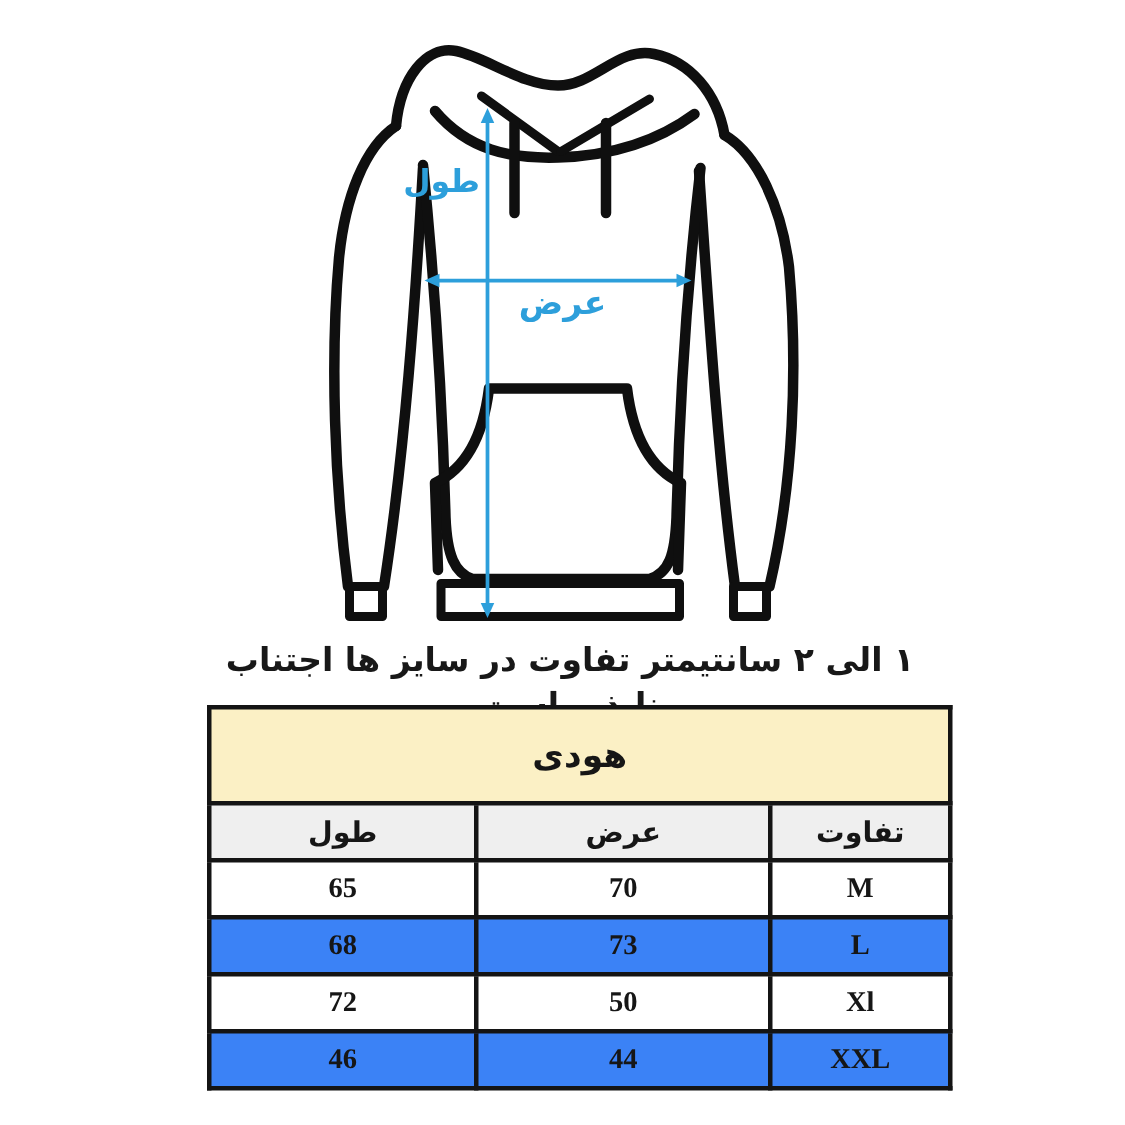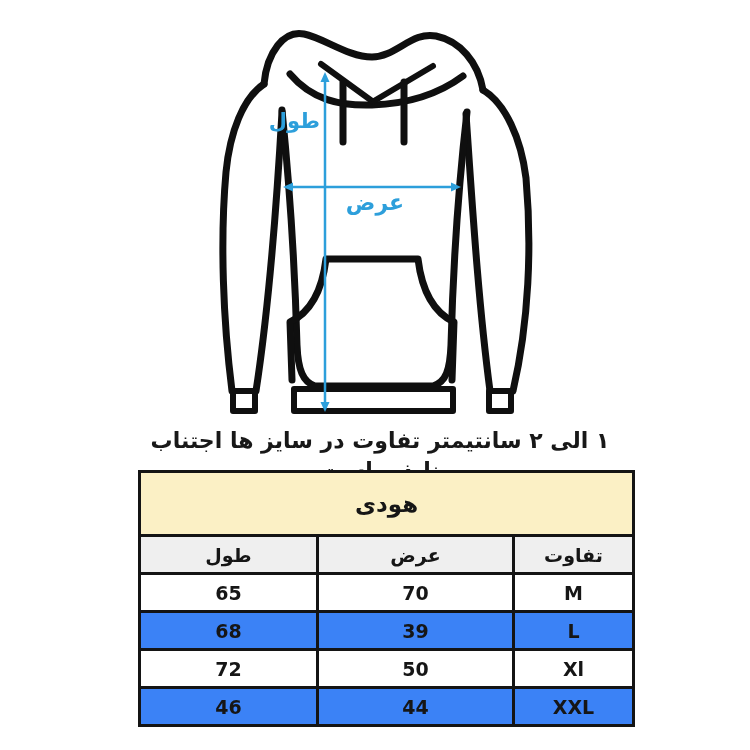--- a/index.html
+++ b/index.html
@@ -37,21 +37,21 @@
     border:3px solid #141414;
     text-align:center;vertical-align:middle;
     font-weight:bold;color:#161616;
   }
   .size-table .title-cell{
     background:#fbf0c5;height:59px;font-size:23px;
   }
   .size-table .head-row td{
     background:#efefef;height:33px;font-size:19px;
   }
-  .size-table .data-row td{height:33px;font-size:19px;background:#ffffff;}
+  .size-table .data-row td{height:33px;font-size:19px;background:#ffffff;font-family:Liberation Serif, serif;}
   .size-table .data-row.alt td{background:#3b82f6;}
   .col-size{width:120px;}
   .col-width{width:196px;}
   .col-length{width:178px;}
 </style>
 </head>
 <body>
 
 <div class="stage">
 
@@ -116,21 +116,21 @@
         <td>عرض</td>
         <td>طول</td>
       </tr>
       <tr class="data-row">
         <td>M</td>
         <td>70</td>
         <td>65</td>
       </tr>
       <tr class="data-row alt">
         <td>L</td>
-        <td>39</td>
+        <td>73</td>
         <td>68</td>
       </tr>
       <tr class="data-row">
         <td>Xl</td>
         <td>50</td>
         <td>72</td>
       </tr>
       <tr class="data-row alt">
         <td>XXL</td>
         <td>44</td>

